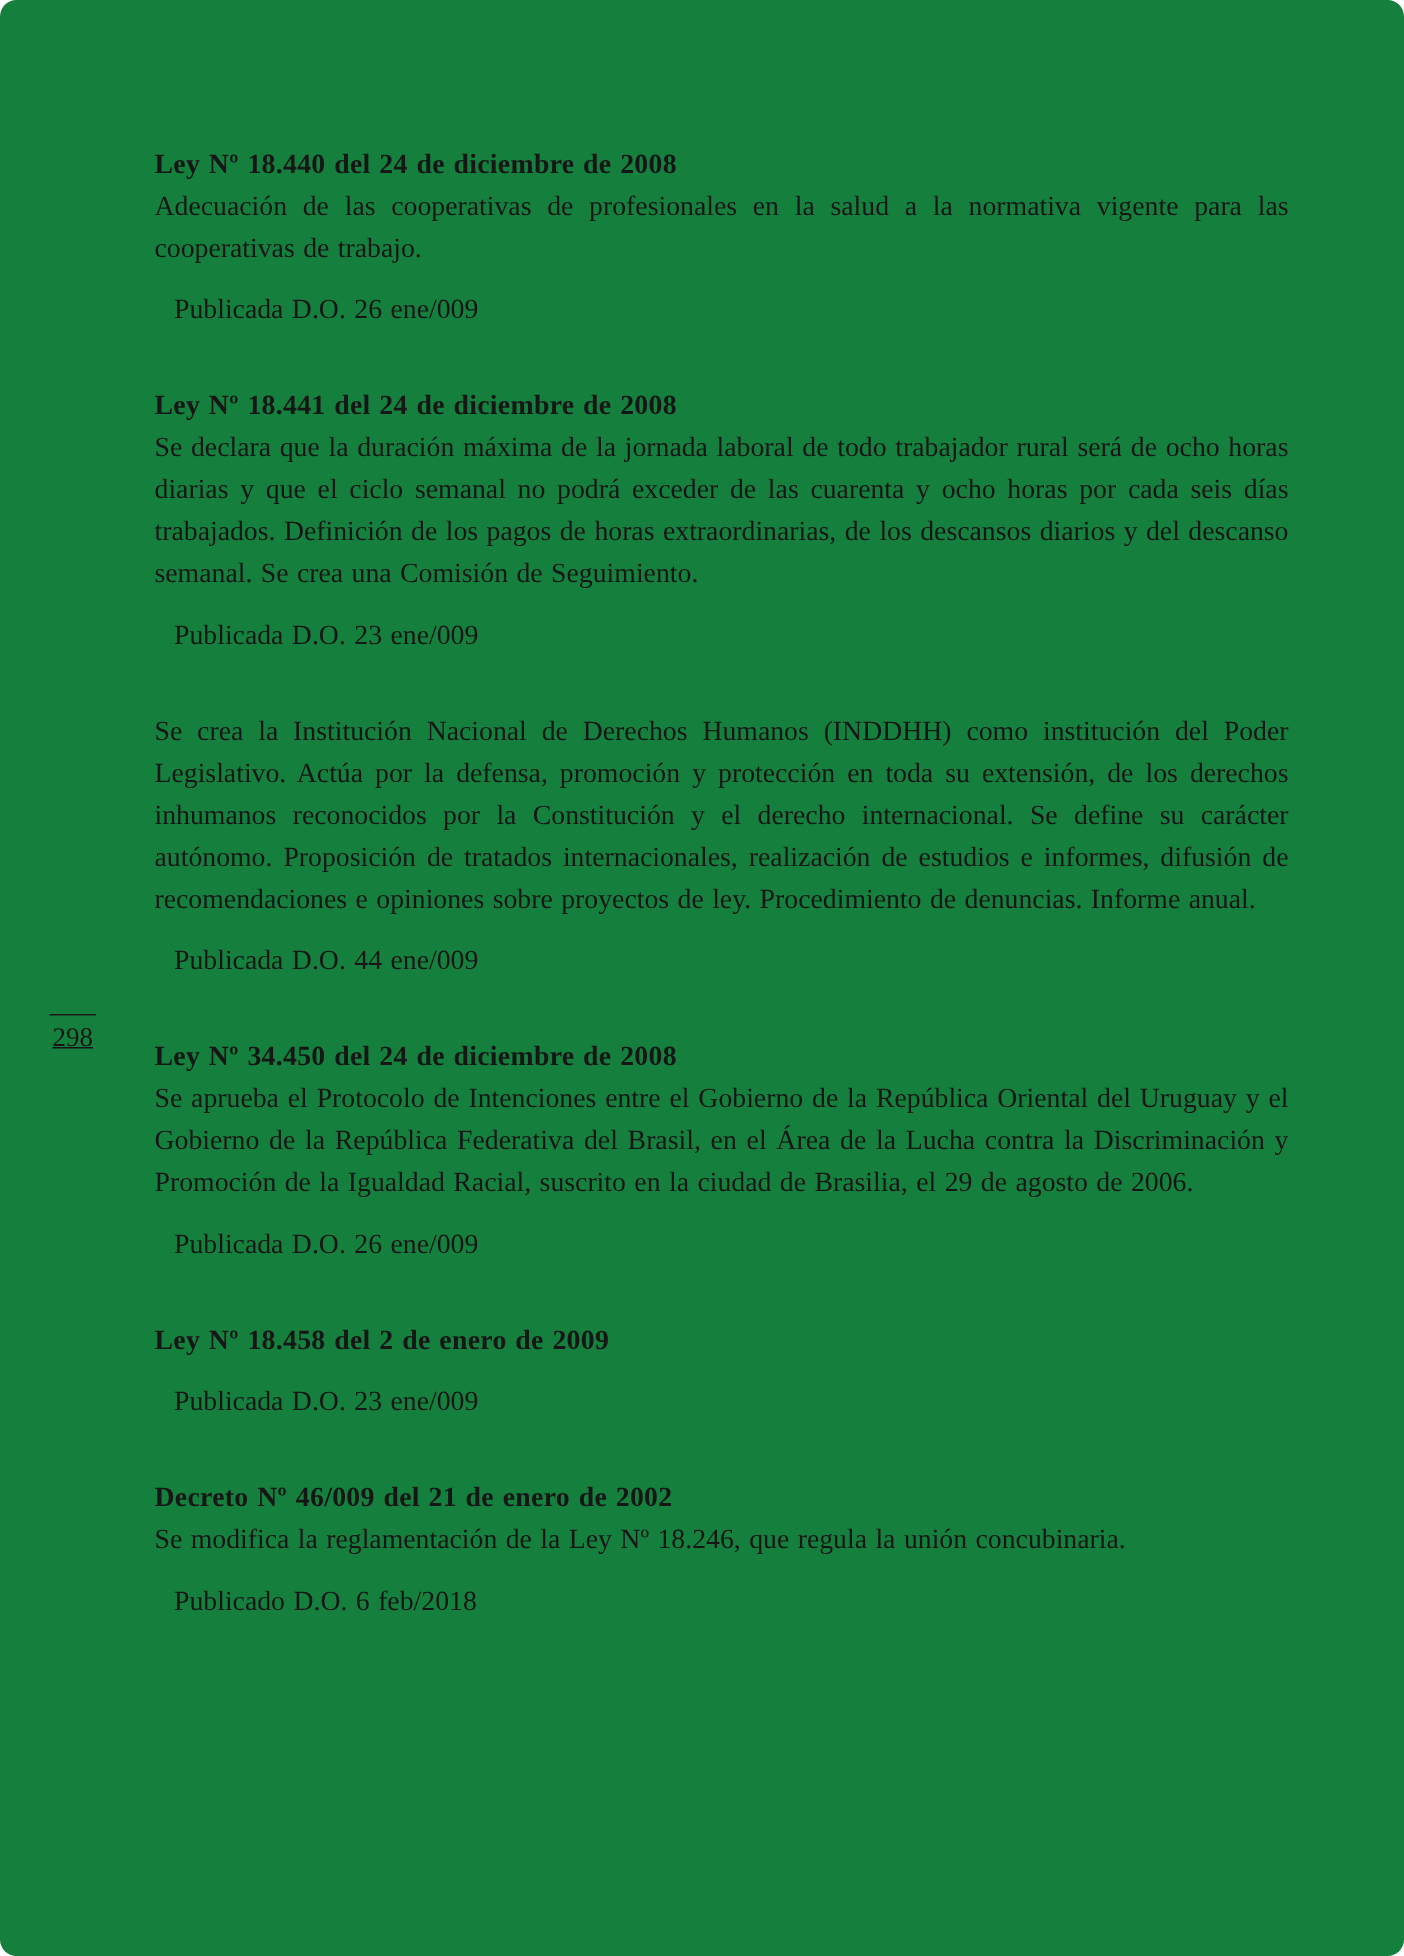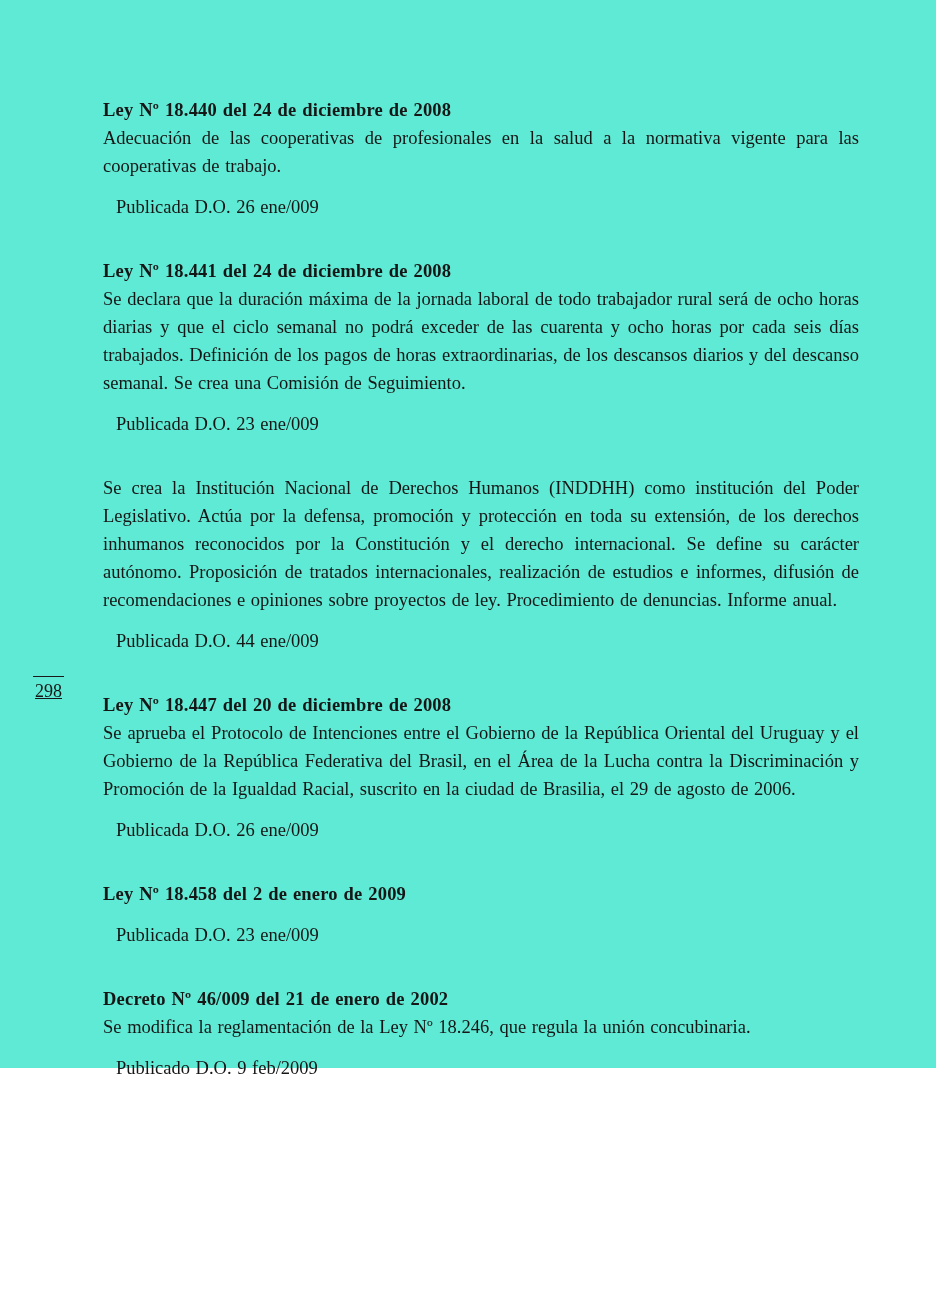--- a/index.html
+++ b/index.html
@@ -10,23 +10,24 @@
   body {
     width: 936px;
     height: 1304px;
     position: relative;
     overflow: hidden;
     font-family: "Liberation Serif", serif;
     color: #161616;
   }
   .page {
     width: 936px;
-    height: 1068px;
+    height: 1304px;
     position: relative;
-    background: #5eead4;
+    background: #15803d;
+    border-radius: 11px;
   }
   .content {
     position: absolute;
     left: 103px;
     top: 96px;
     width: 756px;
   }
   .entry {
     position: relative;
     margin-bottom: 36px;
@@ -80,30 +81,30 @@
       <p class="pub-line">Publicada D.O. 23 ene/009</p>
     </section>
 
     <section class="entry">
       <p class="body-text">Se crea la Institución Nacional de Derechos Humanos (INDDHH) como institución del Poder Legislativo. Actúa por la defensa, promoción y protección en toda su extensión, de los derechos inhumanos reconocidos por la Constitución y el derecho internacional. Se define su carácter autónomo. Proposición de tratados internacionales, realización de estudios e informes, difusión de recomendaciones e opiniones sobre proyectos de ley. Procedimiento de denuncias. Informe anual.</p>
       <p class="pub-line">Publicada D.O. 44 ene/009</p>
     </section>
 
     <section class="entry">
       <span class="pagenum">298</span>
-      <h3 class="heading">Ley Nº 18.447 del 20 de diciembre de 2008</h3>
+      <h3 class="heading">Ley Nº 34.450 del 24 de diciembre de 2008</h3>
       <p class="body-text">Se aprueba el Protocolo de Intenciones entre el Gobierno de la República Oriental del Uruguay y el Gobierno de la República Federativa del Brasil, en el Área de la Lucha contra la Discriminación y Promoción de la Igualdad Racial, suscrito en la ciudad de Brasilia, el 29 de agosto de 2006.</p>
       <p class="pub-line">Publicada D.O. 26 ene/009</p>
     </section>
 
     <section class="entry">
       <h3 class="heading">Ley Nº 18.458 del 2 de enero de 2009</h3>
       <p class="pub-line">Publicada D.O. 23 ene/009</p>
     </section>
 
     <section class="entry">
       <h3 class="heading">Decreto Nº  46/009 del 21 de enero de 2002</h3>
       <p class="body-text">Se modifica la reglamentación de la Ley Nº  18.246, que regula la unión concubinaria.</p>
-      <p class="pub-line">Publicado D.O. 9 feb/2009</p>
+      <p class="pub-line">Publicado D.O. 6 feb/2018</p>
     </section>
 
   </div>
 </div>
 
 </body></html>

